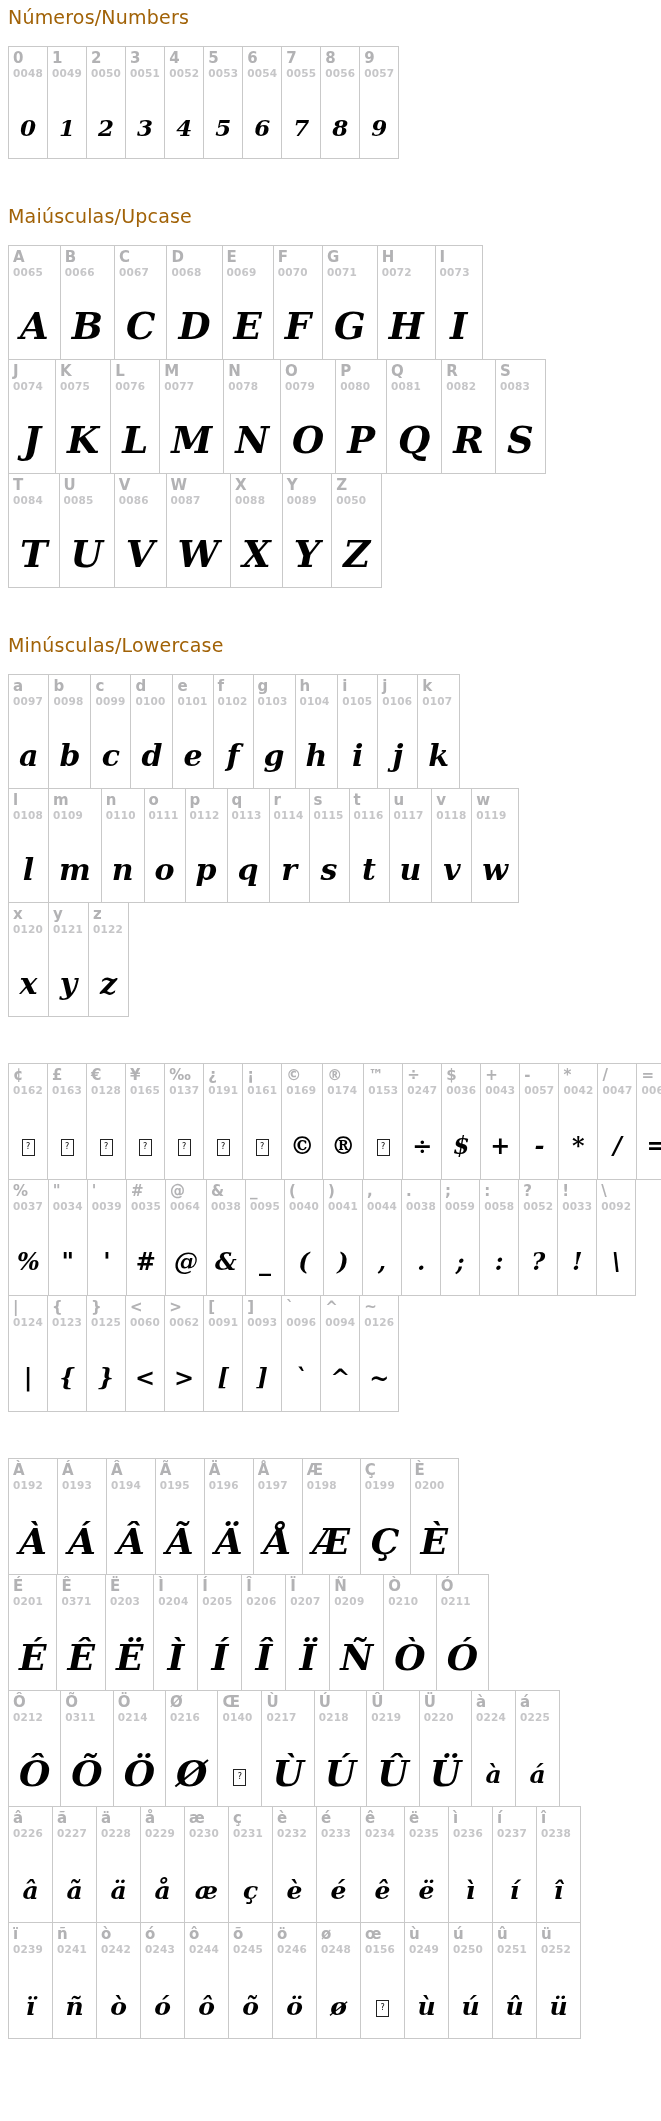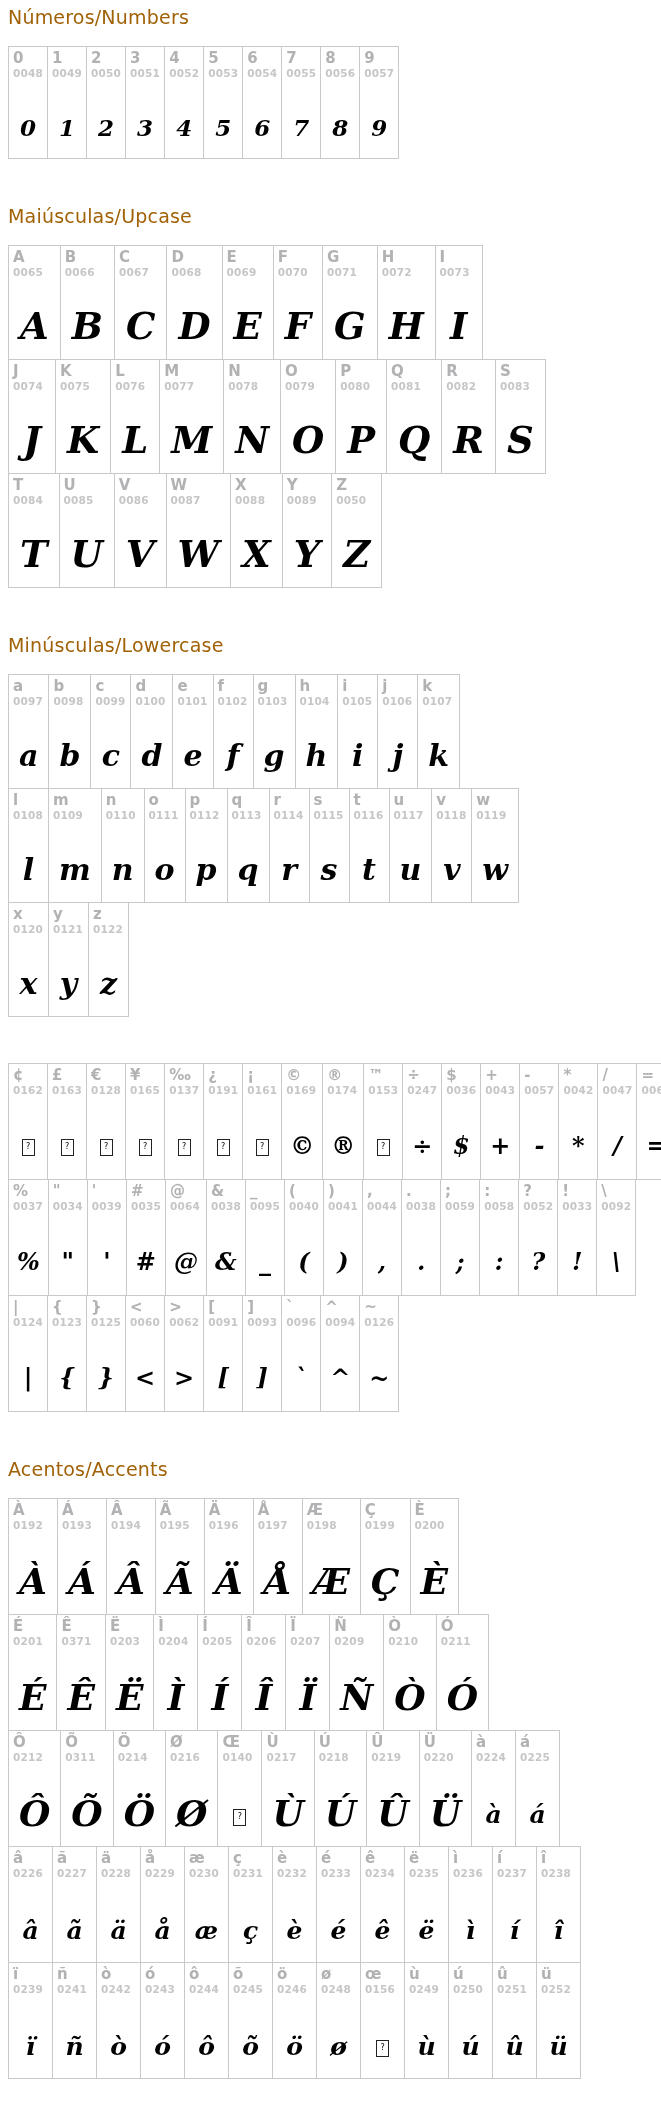--- a/index.html
+++ b/index.html
@@ -798,21 +798,20 @@
         <div class="cell">
           <div class="hdr">
             <div class="ref">~</div>
             <div class="code">0126</div>
           </div>
           <div class="glyph">~</div>
         </div>
       </div>
     </div>
     <div class="section s-accents">
-      <h2 class="heading">Acentos/Accents</h2>
       <div class="row">
         <div class="cell">
           <div class="hdr">
             <div class="ref">À</div>
             <div class="code">0192</div>
           </div>
           <div class="glyph g-caps">À</div>
         </div>
         <div class="cell">
           <div class="hdr">

